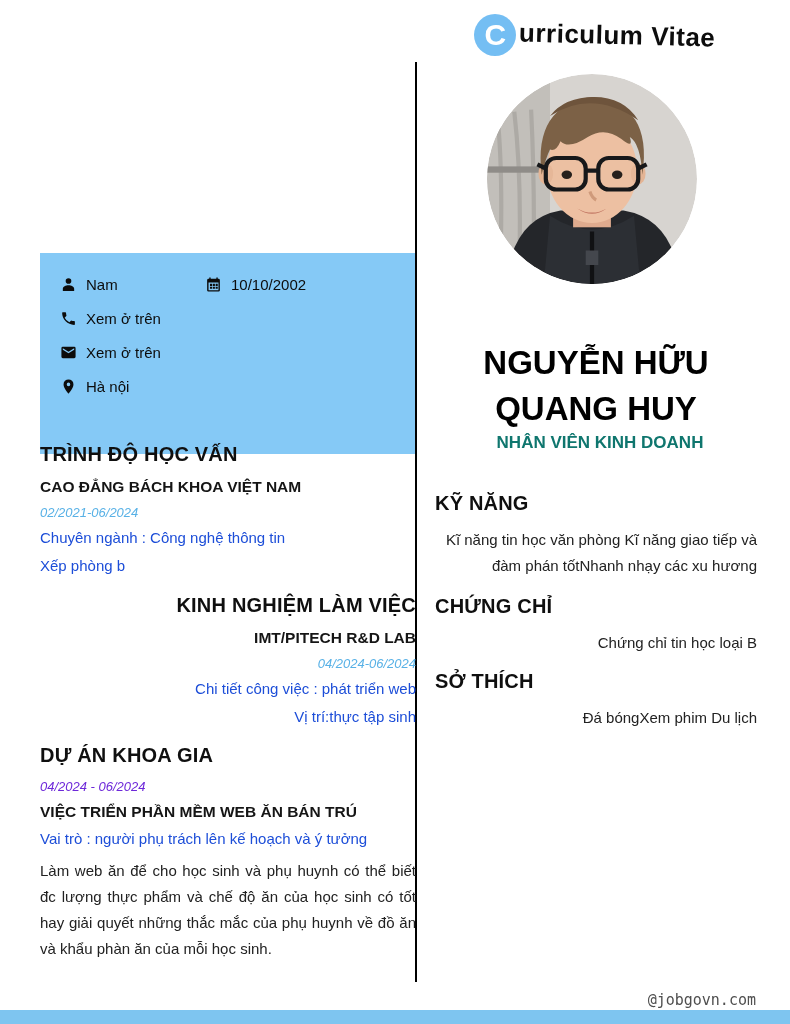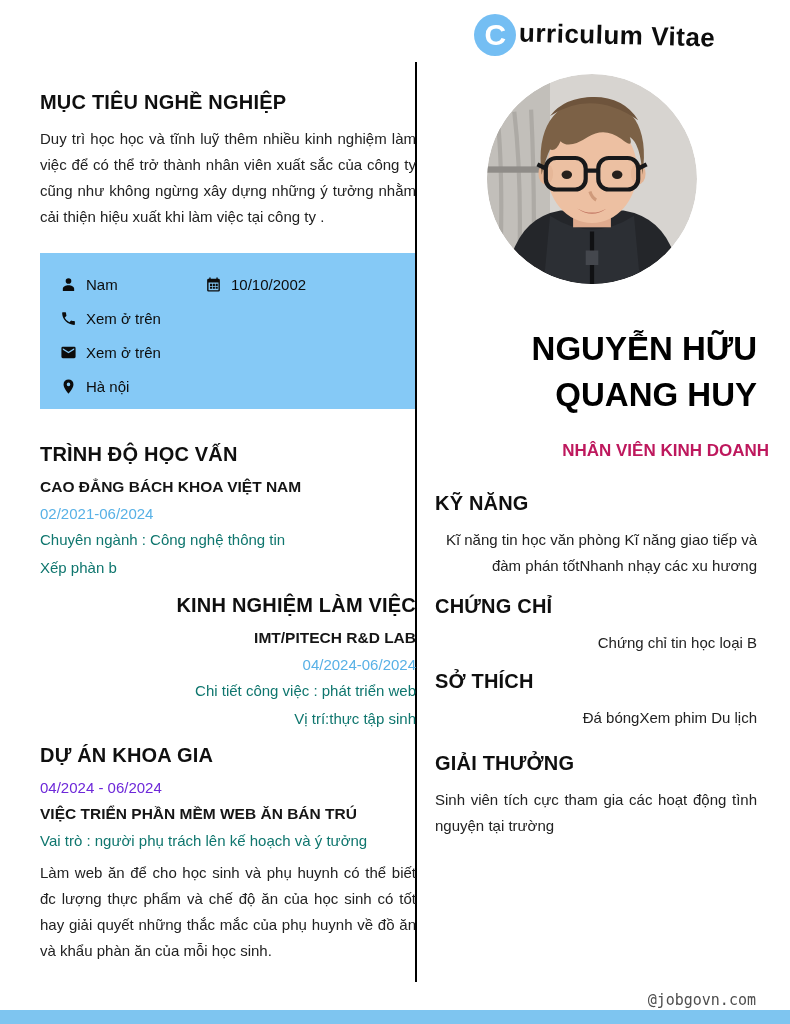--- a/index.html
+++ b/index.html
@@ -13,47 +13,47 @@
   .logo-text{font-size:26px;font-weight:800;color:#0d0d0d;letter-spacing:.5px;transform:rotate(1.5deg);}
 
   
   .divider{position:absolute;left:415px;top:62px;width:2px;height:920px;background:#000000;}
 
   
   .section-title{font-size:20px;font-weight:700;color:#0f0f0f;margin:0 0 12px;letter-spacing:.2px;}
   .body-text{font-size:15px;line-height:1.73;color:#222222;margin:0;text-align:right;}
   .justify{text-align:justify;}
   .sub-bold{font-size:15.5px;font-weight:700;color:#151515;margin:0 0 9px;}
-  .date{font-size:15px;color:#58b1e6;margin:0 0 9px;}
+  .date{font-size:13px;font-style:italic;color:#58b1e6;margin:0 0 9px;}
   .date-dark{color:#6d28d9;}
-  .line{font-size:15px;color:#0f766e;margin:0 0 11px;}
+  .line{font-size:15px;color:#1d4ed8;margin:0 0 11px;}
 
   
   .left-col-section{position:absolute;left:40px;width:376px;}
   .sec-objective{top:91px;}
   .sec-education{top:443px;}
   .sec-experience{top:594px;text-align:right;}
   .sec-projects{top:744px;}
 
   
-  .info-box{position:absolute;left:40px;top:253px;width:375px;height:156px;background:#85c9f6;
+  .info-box{position:absolute;left:40px;top:253px;width:375px;height:201px;background:#85c9f6;
             box-sizing:border-box;padding:21px 18px 0 20px;}
   .info-row{display:flex;align-items:center;margin-bottom:14px;height:20px;}
   .info-cell{display:flex;align-items:center;gap:9px;}
   .info-cell.first{width:145px;}
   .info-label{font-size:15px;color:#0c0c0c;}
   .i-icon{width:17px;height:17px;flex:0 0 auto;display:block;}
 
   
   .photo{position:absolute;left:487px;top:74px;width:210px;height:210px;border-radius:50%;overflow:hidden;}
   .photo svg{display:block;width:100%;height:100%;}
-  .name{position:absolute;left:435px;top:326px;width:322px;text-align:right;
+  .name{position:absolute;left:435px;top:340px;width:322px;text-align:center;
         font-size:33px;font-weight:700;line-height:1.4;color:#000000;margin:0;}
-  .job-title{position:absolute;left:435px;top:429px;width:322px;text-align:right;
-        font-size:17px;font-weight:700;color:#be185d;margin:12px;}
+  .job-title{position:absolute;left:435px;top:429px;width:322px;text-align:center;
+        font-size:17px;font-weight:700;color:#0f766e;margin:4px;}
   .right-col-section{position:absolute;left:435px;width:322px;}
   .sec-skills{top:492px;}
   .sec-certificates{top:595px;}
   .sec-hobbies{top:670px;}
   .sec-awards{top:752px;}
   .sec-references{top:855px;}
 
   
   .footer-credit{position:absolute;right:34px;top:991px;font-family:"DejaVu Sans Mono",monospace;
         font-size:15px;color:#4f4f4f;}
@@ -64,24 +64,20 @@
 
 <div class="page">
 
   <div class="logo">
     <div class="logo-c">C</div>
     <div class="logo-text">urriculum Vitae</div>
   </div>
 
   <div class="divider"></div>
 
-  <div class="left-col-section sec-objective">
-    <h2 class="section-title">MỤC TIÊU NGHỀ NGHIỆP</h2>
-    <p class="body-text justify">Duy trì học học và tĩnh luỹ thêm nhiều kinh nghiệm làm việc để có thể trở thành nhân viên xuất sắc của công ty cũng như không ngừng xây dựng những ý tưởng nhằm cải thiện hiệu xuất khi làm việc tại công ty .</p>
-  </div>
 
   <div class="info-box">
     <div class="info-row">
       <div class="info-cell first">
         <svg class="i-icon" viewBox="0 0 24 24">
             <path fill="#0c0c0c" d="M12 11a4 4 0 1 0 0-8 4 4 0 0 0 0 8zm0 2c-3.9 0-8 2-8 5v3h16v-3c0-3-4.1-5-8-5z"></path>
           </svg>
         <span class="info-label">Nam</span>
       </div>
       <div class="info-cell">
@@ -115,21 +111,21 @@
         <span class="info-label">Hà nội</span>
       </div>
     </div>
   </div>
 
   <div class="left-col-section sec-education">
     <h2 class="section-title">TRÌNH ĐỘ HỌC VẤN</h2>
     <p class="sub-bold">CAO ĐẲNG BÁCH KHOA VIỆT NAM</p>
     <p class="date">02/2021-06/2024</p>
     <p class="line">Chuyên ngành : Công nghệ thông tin</p>
-    <p class="line">Xếp phàn b</p>
+    <p class="line">Xếp phòng b</p>
   </div>
 
   <div class="left-col-section sec-experience">
     <h2 class="section-title">KINH NGHIỆM LÀM VIỆC</h2>
     <p class="sub-bold">IMT/PITECH R&amp;D LAB</p>
     <p class="date">04/2024-06/2024</p>
     <p class="line">Chi tiết công việc : phát triển web</p>
     <p class="line">Vị trí:thực tập sinh</p>
   </div>
 
@@ -194,22 +190,18 @@
   <div class="right-col-section sec-certificates">
     <h2 class="section-title">CHỨNG CHỈ</h2>
     <p class="body-text">Chứng chỉ tin học loại B</p>
   </div>
 
   <div class="right-col-section sec-hobbies">
     <h2 class="section-title">SỞ THÍCH</h2>
     <p class="body-text">Đá bóngXem phim Du lịch</p>
   </div>
 
-  <div class="right-col-section sec-awards">
-    <h2 class="section-title">GIẢI THƯỞNG</h2>
-    <p class="body-text justify">Sinh viên tích cực tham gia các hoạt động tình nguyện tại trường</p>
-  </div>
 
 
   <div class="footer-credit">@jobgovn.com</div>
   <div class="footer-bar"></div>
 
 </div>
 
 </body></html>

